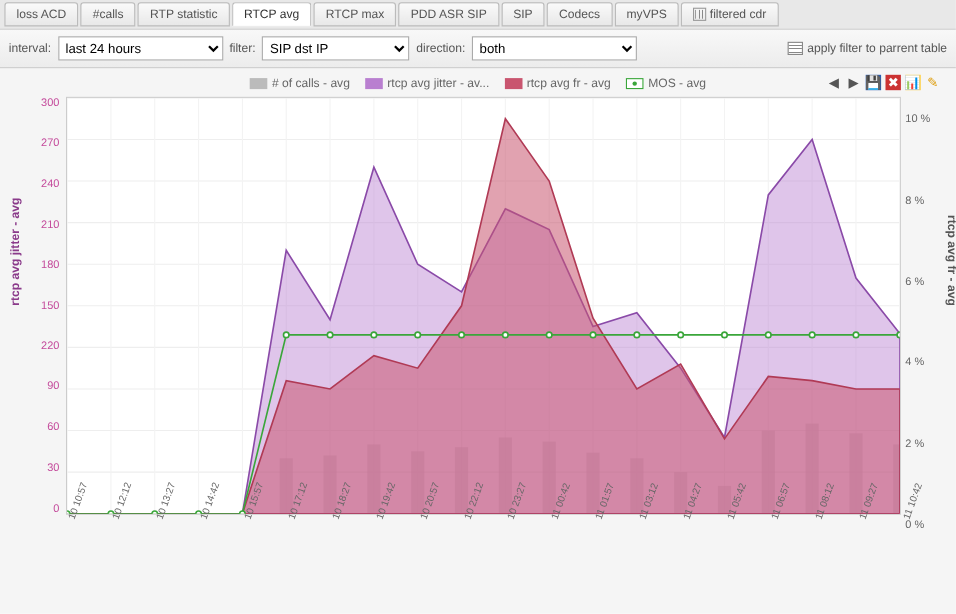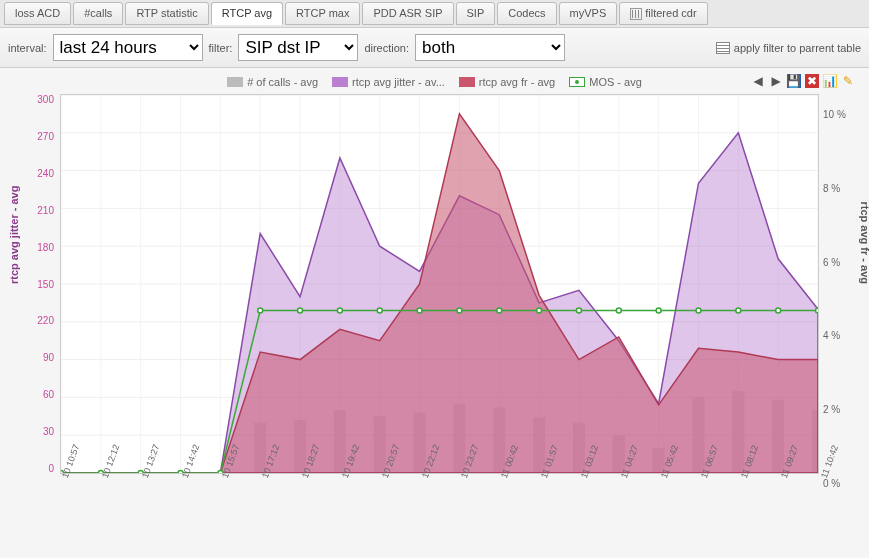--- a/index.html
+++ b/index.html
@@ -4,21 +4,21 @@
 <style>
 *{box-sizing:border-box;margin:0;padding:0}
 body{font-family:Arial,sans-serif;font-size:11px;background:#f5f5f5;color:#555;width:869px;height:558px;overflow:hidden}
 .tabs{display:flex;gap:2px;padding:2px 4px;background:#e8e8e8}
 .tab{background:linear-gradient(#fafafa,#e8e8e8);border:1px solid #bbb;border-radius:3px 3px 0 0;padding:4px 10px;cursor:pointer;color:#555;font-size:11px}
 .tab.active{background:#fff;border-bottom:1px solid #fff;font-weight:normal;color:#333}
 .tab .cdr-icon{display:inline-block;width:12px;height:12px;border:1px solid #999;margin-right:3px;vertical-align:middle;position:relative}
 .tab .cdr-icon::before{content:"";position:absolute;left:1px;top:1px;width:8px;height:8px;background:repeating-linear-gradient(90deg,#888 0 1px,transparent 1px 3px)}
 .filter-bar{display:flex;align-items:center;gap:6px;padding:6px 8px;background:linear-gradient(#f8f8f8,#ececec);border-top:1px solid #ccc;border-bottom:1px solid #ccc}
 .filter-bar label{color:#555}
-select{font-size:17px;padding:2px;border:1px solid #aaa;background:#fff}
+select{font-size:12px;padding:2px;border:1px solid #aaa;background:#fff}
 .apply-link{margin-left:auto;color:#555;cursor:pointer;display:flex;align-items:center;gap:4px}
 .apply-link .table-icon{width:14px;height:12px;border:1px solid #888;background:repeating-linear-gradient(#fff 0 2px,#888 2px 3px)}
 .chart-wrap{position:relative;padding:6px 10px 2px 10px}
 .toolbar{position:absolute;right:14px;top:6px;display:flex;gap:4px;align-items:center}
 .toolbar span{width:14px;height:14px;cursor:pointer;display:inline-flex;align-items:center;justify-content:center;font-size:12px}
 .legend{display:flex;gap:14px;justify-content:center;align-items:flex-end;padding:2px 0 6px 0;font-size:11px;color:#666}
 .legend .item{display:flex;align-items:center;gap:4px}
 .legend .sw{width:16px;height:10px}
 .chart-area{position:relative;height:430px;margin:0 40px 0 50px}
 .yaxis-left{position:absolute;left:-38px;top:0;height:380px;display:flex;flex-direction:column;justify-content:space-between;text-align:right;width:32px;color:#c44a9b;font-size:10px}
@@ -47,21 +47,21 @@
     <div class="tab">SIP</div>
     <div class="tab">Codecs</div>
     <div class="tab">myVPS</div>
     <div class="tab"><span class="cdr-icon"></span>filtered cdr</div>
   </div>
 
 <div class="filter-bar">
   <label>interval:</label>
   <select style="width:150px"><option>last 24 hours</option></select>
   <label>filter:</label>
-  <select style="width:120px"><option>SIP dst IP</option></select>
+  <select style="width:134px"><option>SIP dst IP</option></select>
   <label>direction:</label>
   <select style="width:150px"><option>both</option></select>
   <span class="apply-link">
     <span class="table-icon"></span>
     <span>apply filter to parrent table</span>
   </span>
 </div>
 
 <div class="chart-wrap">
   <div class="toolbar">

